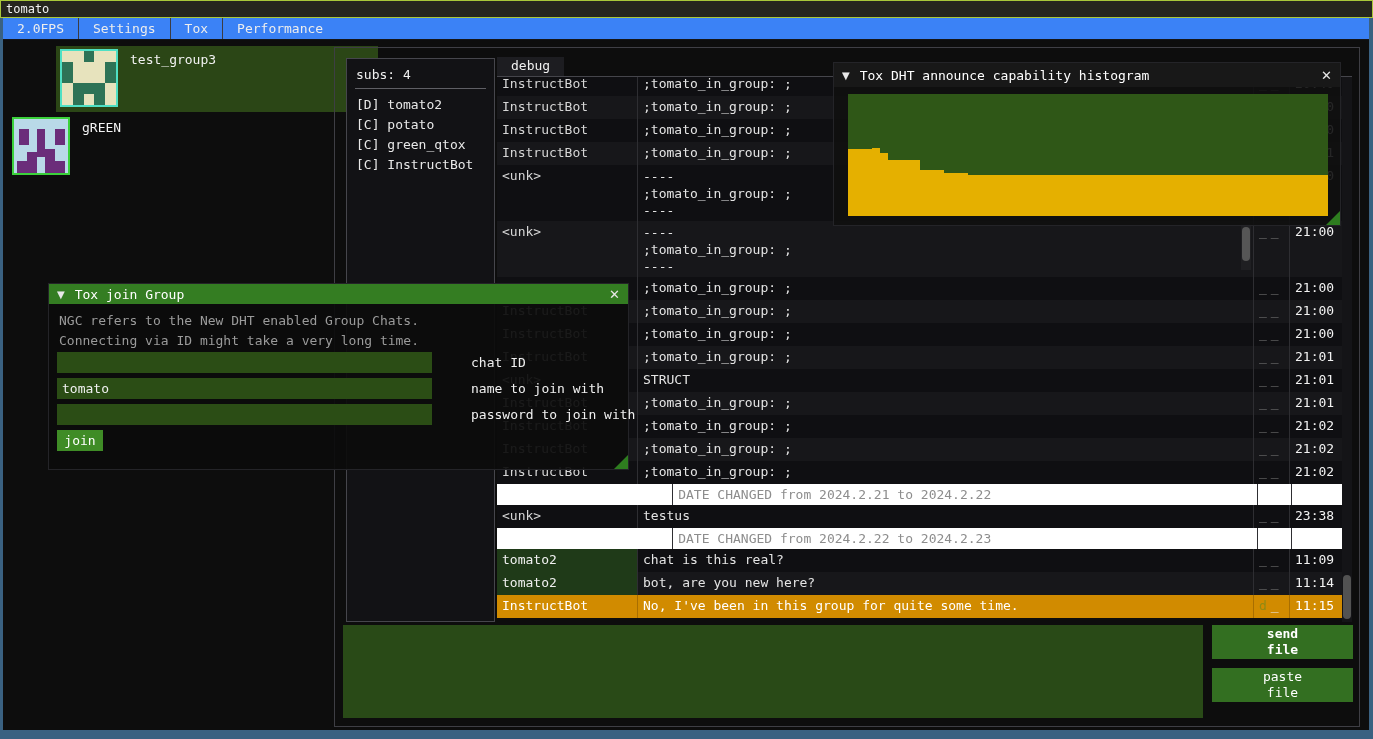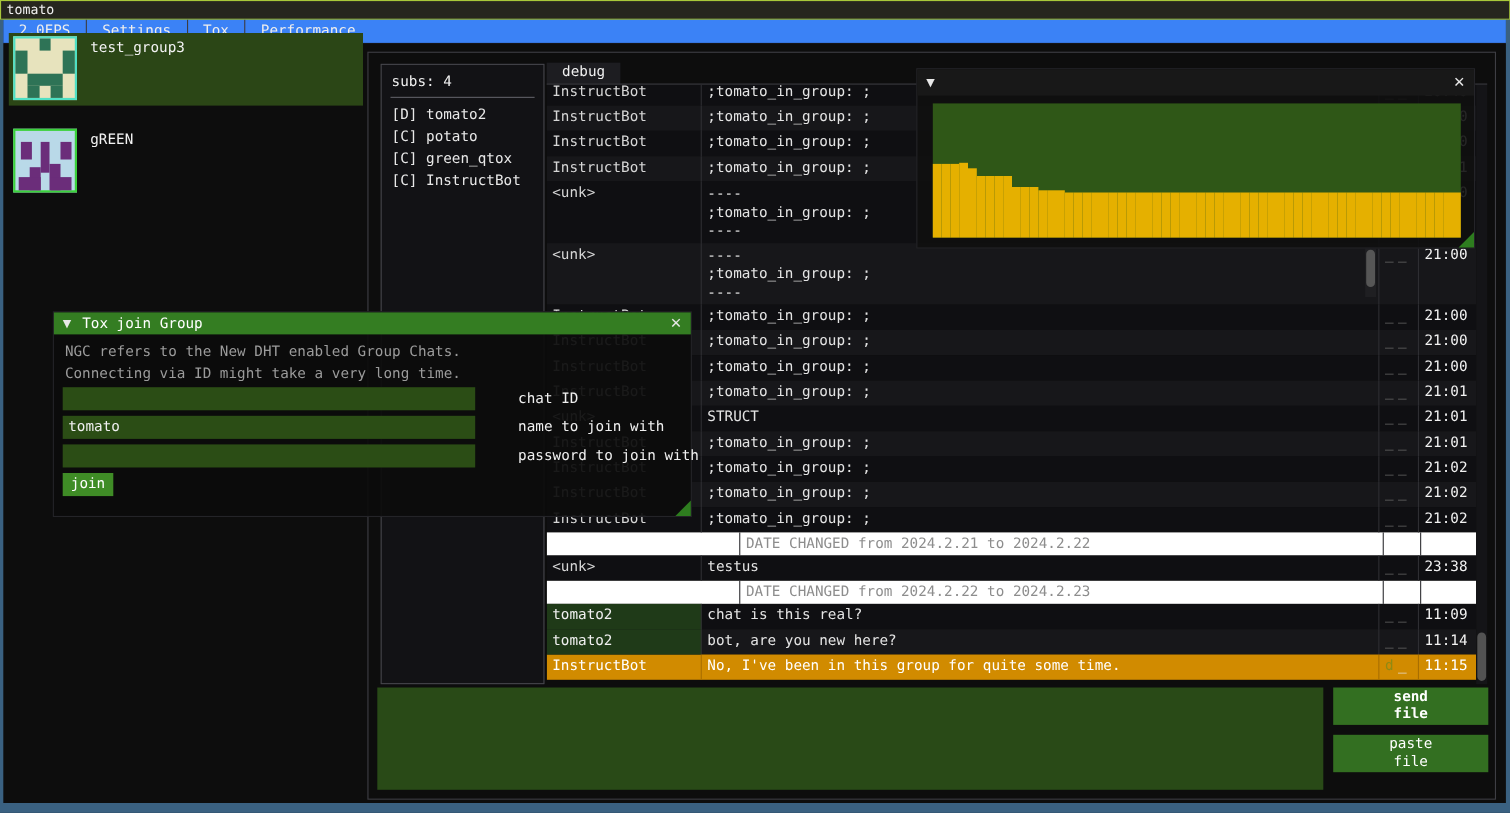--- a/index.html
+++ b/index.html
@@ -106,21 +106,21 @@
 <div class="edge right"></div>
 <div class="edge bottom"></div>
 
 <div class="menubar">
   <div class="menu-item">2.0FPS</div>
 <div class="menu-item">Settings</div>
     <div class="menu-item">Tox</div>
     <div class="menu-item">Performance</div>
   </div>
 
-<div class="group-item selected" style="top:30px;">
+<div class="group-item selected" style="top:46px;margin-left:48px;">
   <div class="avatar" style="background: rgb(231, 227, 189); border: 2px solid rgb(79, 224, 196);">
       <div class="cellblock" style="left: 40%; top: 0%; width: 20%; height: 20%; background: rgb(46, 115, 86);"></div>
       <div class="cellblock" style="left: 0%; top: 20%; width: 20%; height: 40%; background: rgb(46, 115, 86);"></div>
       <div class="cellblock" style="left: 80%; top: 20%; width: 20%; height: 40%; background: rgb(46, 115, 86);"></div>
       <div class="cellblock" style="left: 20%; top: 60%; width: 60%; height: 20%; background: rgb(46, 115, 86);"></div>
       <div class="cellblock" style="left: 20%; top: 80%; width: 20%; height: 20%; background: rgb(46, 115, 86);"></div>
       <div class="cellblock" style="left: 60%; top: 80%; width: 20%; height: 20%; background: rgb(46, 115, 86);"></div>
     </div>
   <div class="group-label">test_group3</div>
 </div>
@@ -304,20 +304,21 @@
   <span>file</span>
 </div>
 <div class="file-btn paste">
   <span>paste</span>
   <span>file</span>
 </div>
 
 <div class="fwin hist-win">
   <div class="fwin-titlebar">
     <span class="collapse-icon">▼</span>
+    <span>Tox DHT announce capability histogram</span>
     <span class="close-icon">✕</span>
   </div>
   <div class="hist-plot" style="background: rgb(47, 87, 23);">
       <div class="hist-bar" style="height: 55%; background: rgb(229, 176, 0);"></div>
       <div class="hist-bar" style="height: 55%; background: rgb(229, 176, 0);"></div>
       <div class="hist-bar" style="height: 55%; background: rgb(229, 176, 0);"></div>
       <div class="hist-bar" style="height: 56%; background: rgb(229, 176, 0);"></div>
       <div class="hist-bar" style="height: 52%; background: rgb(229, 176, 0);"></div>
       <div class="hist-bar" style="height: 46%; background: rgb(229, 176, 0);"></div>
       <div class="hist-bar" style="height: 46%; background: rgb(229, 176, 0);"></div>

